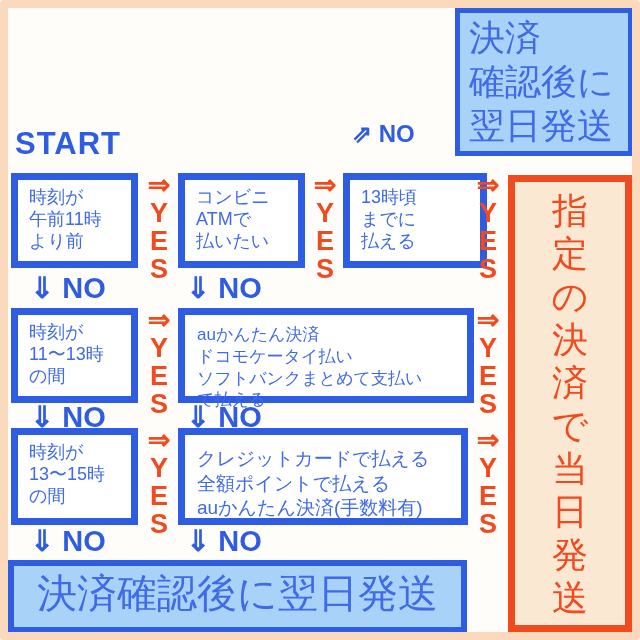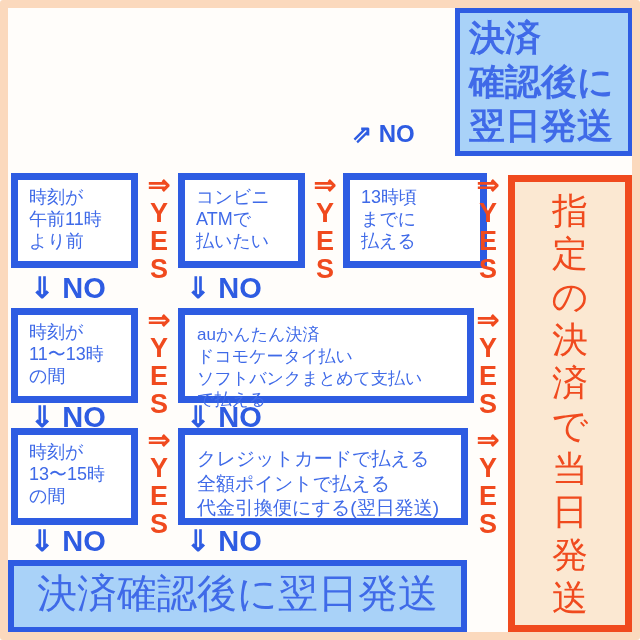--- a/index.html
+++ b/index.html
@@ -64,21 +64,20 @@
   .n-r1c1{left:22px;top:263px;} .n-r1c2{left:178px;top:263px;}
   .n-r2c1{left:22px;top:392px;} .n-r2c2{left:178px;top:392px;}
   .n-r3c1{left:22px;top:516px;} .n-r3c2{left:178px;top:516px;}
   .result-top{
     position:absolute;left:447px;top:0;width:178px;height:148px;
     box-sizing:border-box;
     background:var(--light-blue);border:5px solid var(--blue);
     color:var(--blue-text);
     font-size:36px;line-height:44px;
     padding:3px 0 0 9px;
-    font-weight:bold;
   }
   .result-bottom{
     position:absolute;left:0;top:552px;width:459px;height:73px;
     box-sizing:border-box;
     background:var(--light-blue);border:6px solid var(--blue);
     color:var(--blue-text);
     font-size:40px;
     display:flex;align-items:flex-start;justify-content:center;
   }
   .result-sameday{
@@ -96,20 +95,21 @@
 </head>
 <body>
 
 <div class="canvas">
 
 
   <div class="result-top pre">決済
 確認後に
 翌日発送</div>
 
+  <div class="start">START</div>
 
   <div class="no-ne">⇗ NO</div>
 
   <div class="qbox q1 pre">時刻が
 午前11時
 より前</div>
   <div class="yes y-r1c1 pre">⇒
 Y
 E
 S</div>
@@ -150,21 +150,21 @@
 
   <div class="qbox q6 pre">時刻が
 13〜15時
 の間</div>
   <div class="yes y-r3c1 pre">⇒
 Y
 E
 S</div>
   <div class="qbox q7 pre">クレジットカードで払える
 全額ポイントで払える
-代金引換便にする(翌日発送)</div>
+auかんたん決済(手数料有)</div>
   <div class="yes y-r3c3 pre">⇒
 Y
 E
 S</div>
   <div class="no n-r3c1">⇓ NO</div>
   <div class="no n-r3c2">⇓ NO</div>
 
   <div class="result-bottom">
     <span>決済確認後に翌日発送</span>
   </div>

